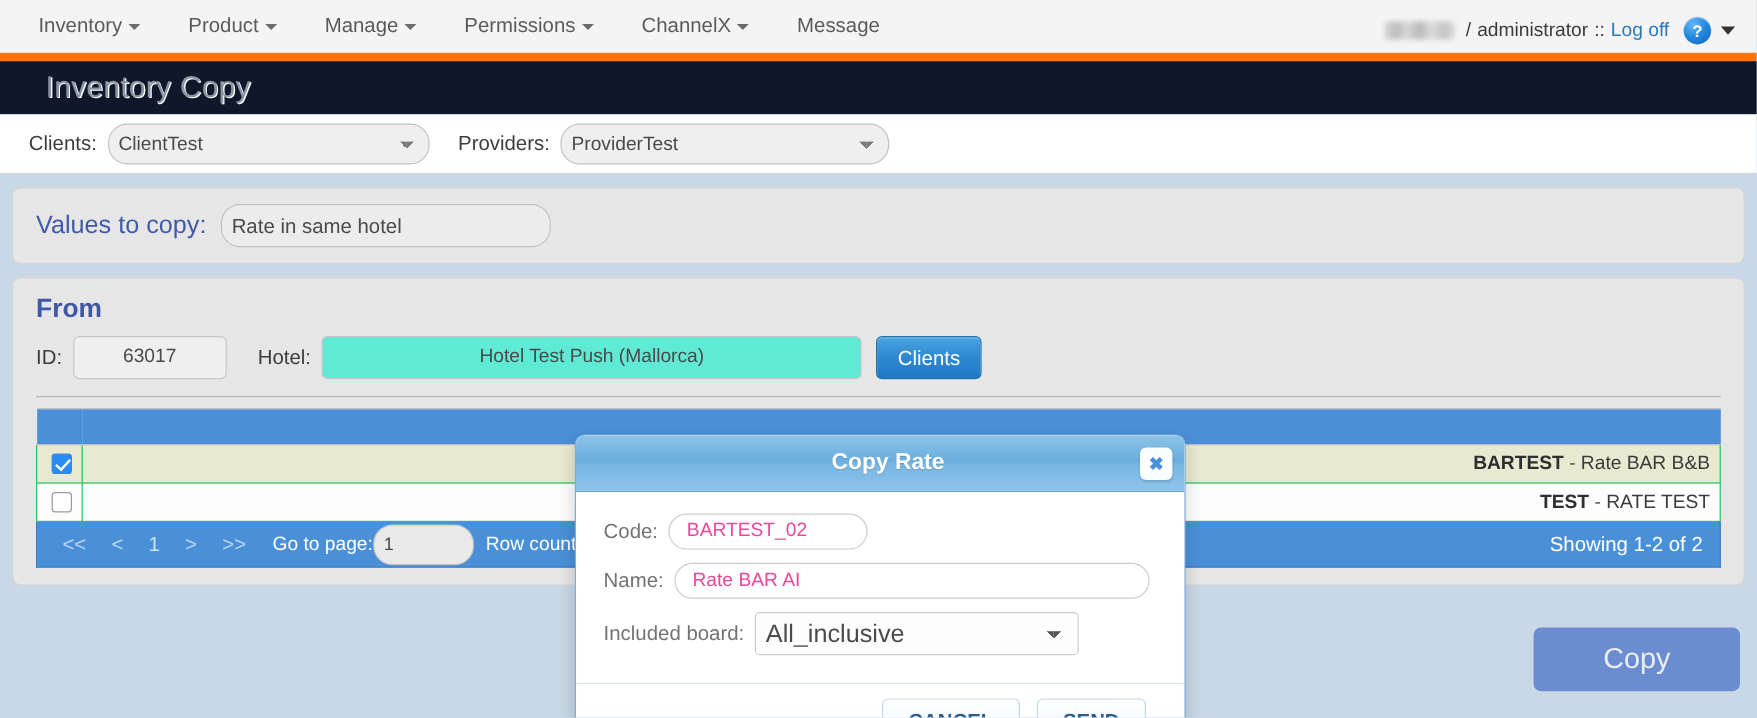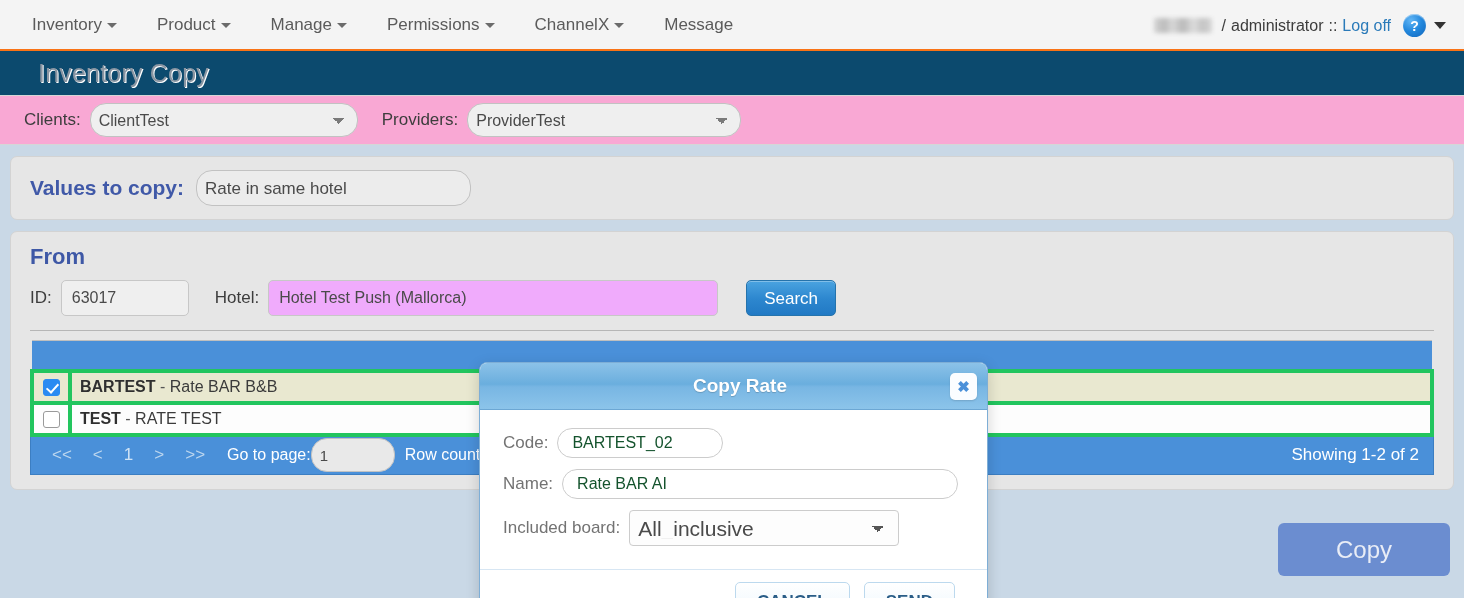--- a/index.html
+++ b/index.html
@@ -9,21 +9,21 @@
     overflow: hidden;
     font-family: "Liberation Sans", sans-serif;
     background: #c9d8e6;
   }
 
   
   .topnav {
     position: relative;
     height: 51px;
     background: #f4f4f4;
-    border-bottom: 2px solid #f97316;
+    border-bottom: 7px solid #f97316;
     display: flex;
     align-items: center;
   }
   .nav-items { display: flex; align-items: center; padding-left: 18px; }
   .nav-item {
     font-size: 17px;
     color: #5b5b5b;
     padding: 6px 14px;
     margin-right: 12px;
     cursor: pointer;
@@ -81,35 +81,35 @@
     margin-left: 8px;
     border-left: 6px solid transparent;
     border-right: 6px solid transparent;
     border-top: 7px solid #333;
     cursor: pointer;
   }
 
   
   .page-title-bar {
     height: 44px;
-    background: #0c4a6e;
+    background: #0f172a;
     display: flex;
     align-items: center;
     padding-left: 38px;
   }
   .page-title {
     font-size: 25px;
     color: #8a96a3;
     text-shadow: 1px 1px 0 #ffffff;
     letter-spacing: .2px;
   }
 
   
   .selector-bar {
-    background: #f9a8d4;
+    background: #ffffff;
     border: 1px solid #d6d6d6;
     border-left: none; border-right: none;
     height: 50px;
     display: flex;
     align-items: center;
     padding-left: 24px;
   }
   .lbl { font-size: 17px; color: #3d3d3d; margin-right: 9px; }
   select.sel {
     font-family: "Liberation Sans", sans-serif;
@@ -138,21 +138,21 @@
   .panel-wrap { padding: 11px 10px 0 10px; }
   .panel {
     background: #e6e6e6;
     border: 1px solid #d3d3d3;
     border-radius: 7px;
     padding: 13px 19px;
   }
   .values-row { display: flex; align-items: center; }
   .values-label {
     font-size: 21px;
-    font-weight: bold;
+    font-weight: normal;
     color: #4059a8;
     margin-right: 12px;
   }
   #values-select {
     width: 275px; height: 36px;
     font-size: 17px;
     background: #ececec;
   }
 
   
@@ -174,23 +174,24 @@
   .from-row .lbl { font-size: 17px; }
   input.txt {
     font-family: "Liberation Sans", sans-serif;
     font-size: 16px;
     color: #4a4a4a;
     background: #efefef;
     border: 1px solid #c7c7c7;
     border-radius: 5px;
     padding: 6px 10px;
     height: 36px;
+    text-align: center;
   }
   #id-input { width: 128px; margin-right: 26px; }
-  #hotel-input { width: 450px; background: #f0abfc; margin-right: 28px; }
+  #hotel-input { width: 450px; background: #5eead4; margin-right: 12px; }
   .search-btn {
     font-family: "Liberation Sans", sans-serif;
     font-size: 17px;
     color: #fff;
     border: 1px solid #2573ac;
     border-radius: 5px;
     padding: 8px 17px;
     height: 36px;
     cursor: pointer;
     background: linear-gradient(to bottom, #4aa3e0 0%, #2d87cf 52%, #2179c4 100%);
@@ -209,24 +210,25 @@
     font-size: 16px;
   }
   table.rates thead th {
     background: #4a90d9;
     height: 30px;
     border: 1px solid #bfbfbf;
     border-left: none; border-right: none;
   }
   .chk-col { width: 38px; }
   table.rates tbody td {
-    border: 4px solid #22c55e;
+    border: 1px solid #22c55e;
     height: 32px;
     padding: 0 8px;
     color: #3b3b3b;
+    text-align: right;
   }
   tr.row-selected td { background: #e9e8d0; }
   tr.row-plain td { background: #fdfdfd; }
   td.chk-cell { text-align: center; padding: 0; }
   .cb {
     width: 17px; height: 17px;
     border: 1px solid #9a9a9a;
     border-radius: 3px;
     background: #fff;
     display: inline-block;
@@ -358,21 +360,21 @@
   }
   .frow .flbl {
     font-size: 17px;
     color: #737373;
     margin-right: 9px;
     white-space: nowrap;
   }
   input.pill {
     font-family: "Liberation Sans", sans-serif;
     font-size: 16px;
-    color: #14532d;
+    color: #ec4899;
     background: #fff;
     border: 1px solid #cccccc;
     border-radius: 18px;
     padding: 5px 14px;
     height: 30px;
   }
   #code-input { width: 166px; }
   #name-input { width: 396px; }
   #board-select {
     width: 270px; height: 36px;
@@ -475,21 +477,21 @@
   </div>
 
   <div class="from-panel">
     <div class="from-title">From</div>
 
     <div class="from-row">
       <span class="lbl">ID:</span>
       <input class="txt" id="id-input" value="63017" style="">
       <span class="lbl">Hotel:</span>
       <input class="txt" id="hotel-input" value="Hotel Test Push (Mallorca)" style="">
-      <button class="search-btn">Search</button>
+      <button class="search-btn">Clients</button>
     </div>
 
     <div class="table-wrap">
       <table class="rates">
         <thead>
           <tr>
             <th class="chk-col"></th>
             <th></th>
           </tr>
         </thead>

